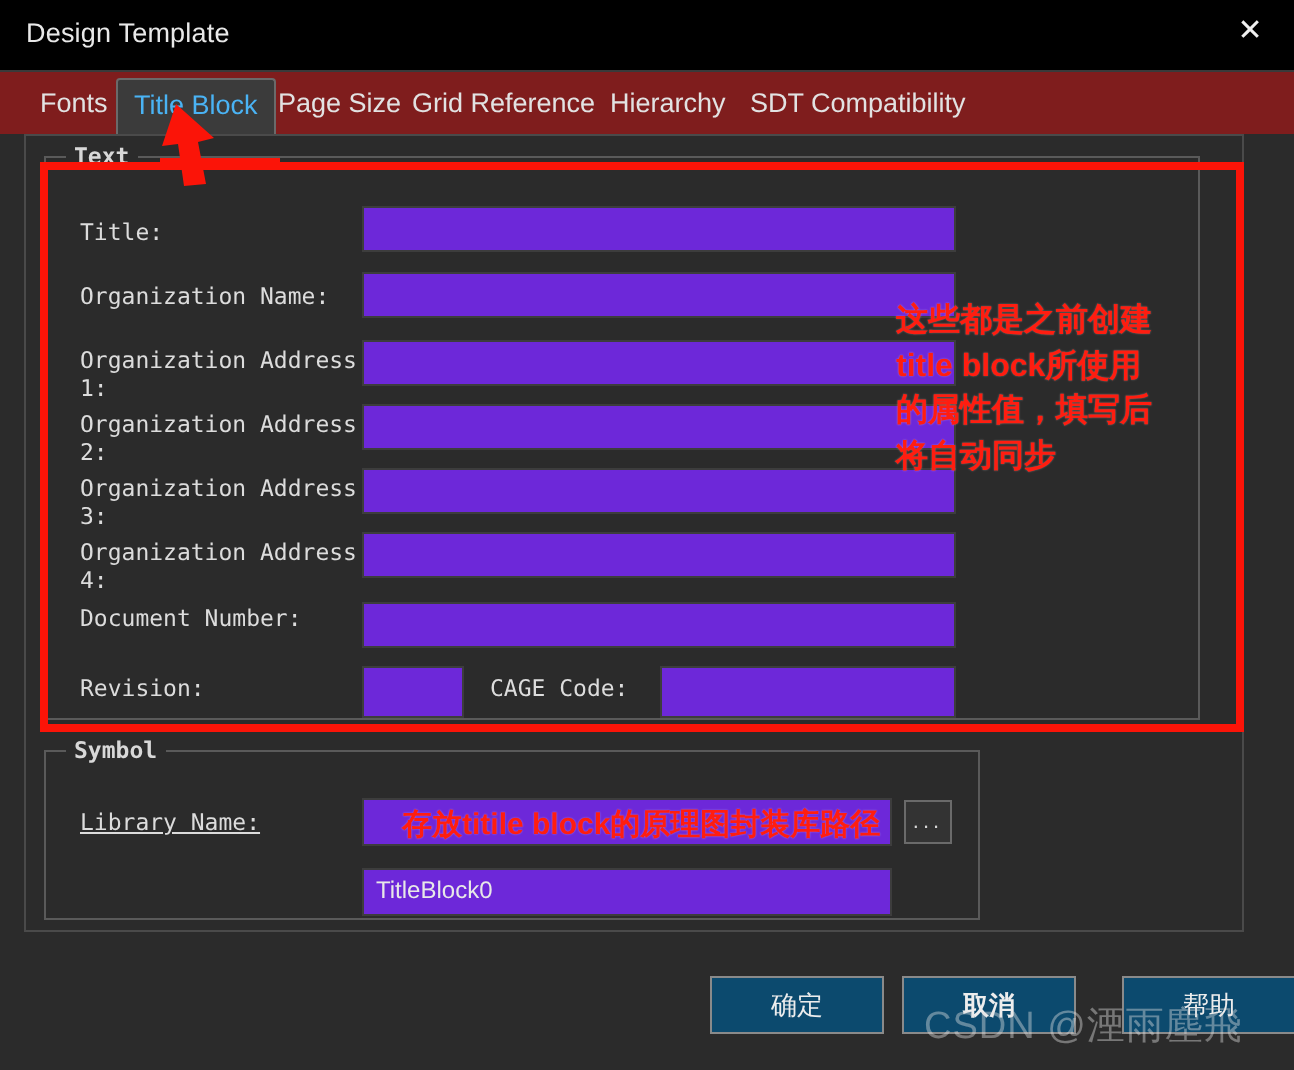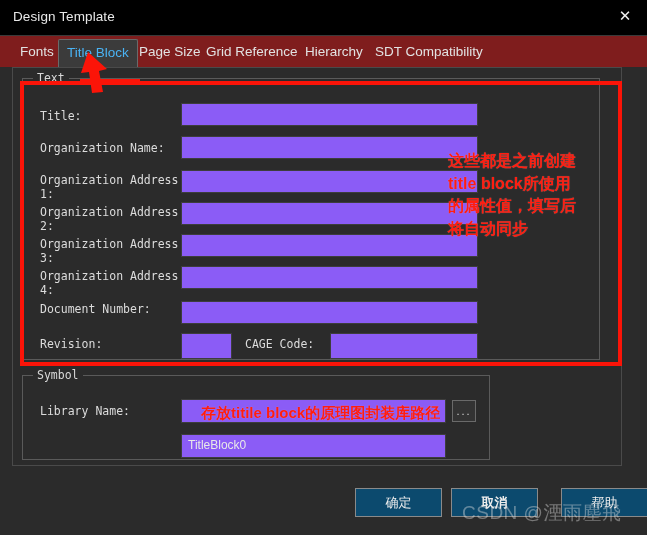--- a/index.html
+++ b/index.html
@@ -96,20 +96,21 @@
     border: 1px solid #4a4a4a;
     background: #2b2b2b;
     box-sizing: border-box;
   }
 
   
   .group {
     position: absolute;
     border: 1px solid #5a5a5a;
     box-sizing: border-box;
+    font-weight: bold;
   }
   .group-label {
     position: absolute;
     top: -8px;
     left: 10px;
     padding: 0 4px;
     background: #2b2b2b;
     color: #d8d8d8;
     font-family: "DejaVu Sans Mono", "Liberation Mono", monospace;
     font-size: 11.5px;
@@ -122,21 +123,21 @@
   .flabel {
     position: absolute;
     color: #dcdcdc;
     font-family: "DejaVu Sans Mono", "Liberation Mono", monospace;
     font-size: 11.5px;
     line-height: 14px;
     white-space: pre-line;
   }
   .field {
     position: absolute;
-    background: #8b5cf6;
+    background: #6d28d9;
     border: 1px solid #3d3d3d;
     box-sizing: border-box;
     cursor: text;
   }
   .field-text {
     position: absolute;
     left: 6px;
     top: 3px;
     font-size: 12px;
     color: #e8e8e8;
@@ -293,21 +294,21 @@
     <span class="field-text"></span>
   </div>
   <div class="field" style="left:330px; top:333px; width:148px; height:26px;">
     <span class="field-text"></span>
   </div>
 
   <div class="group" id="group-symbol">
     <div class="group-label">Symbol</div>
   </div>
 
-  <div class="flabel" style="left:40px; top:404px;">Library Name:</div>
+  <div class="flabel" style="left:40px; top:404px;text-decoration:underline;">Library Name:</div>
   <div class="field" style="left:181px; top:399px; width:265px; height:24px;">
     <span class="field-text"></span>
   </div>
   <div class="dots-btn" style="left:452px; top:400px; width:24px; height:22px; line-height:20px;">...</div>
 
   <div class="field" style="left:181px; top:434px; width:265px; height:24px;">
     <span class="field-text">TitleBlock0</span>
   </div>
 
   <div class="btn" id="btn-ok">确定</div>

